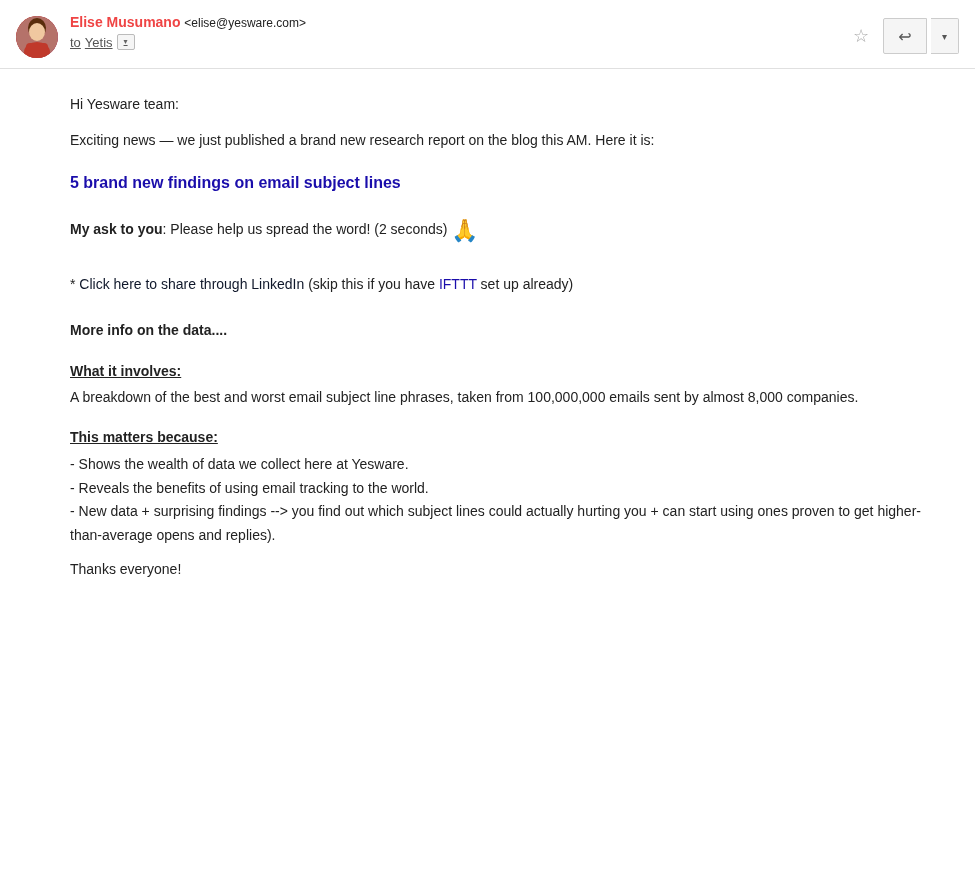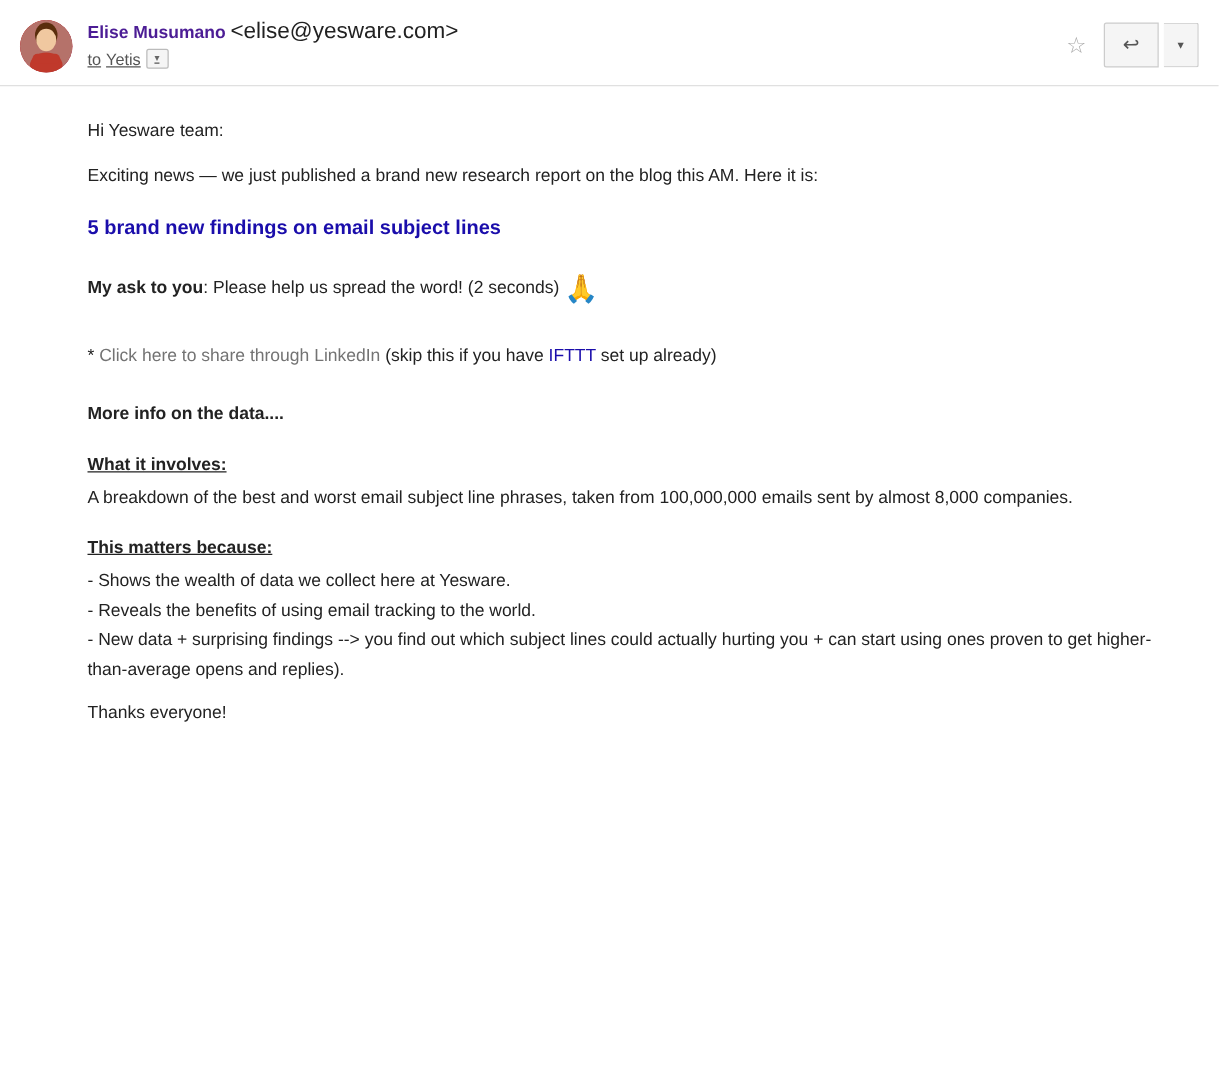--- a/index.html
+++ b/index.html
@@ -57,26 +57,26 @@
       font-size: 20px;
     }
 
     .sender-info {
       flex: 1;
     }
 
     .sender-name {
       font-weight: bold;
       font-size: 14px;
-      color: #4c1d95;
+      color: #ef4444;
     }
 
     .sender-email {
       font-weight: normal;
-      font-size: 18px;
+      font-size: 12px;
       color: #222;
     }
 
     .to-line {
       display: flex;
       align-items: flex-end;
       margin-top: 4px;
       font-size: 13px;
       color: #555;
       text-decoration: underline;
@@ -204,21 +204,21 @@
       margin-left: 4px;
     }
 
     .links-section {
       margin-bottom: 22px;
       font-size: 14px;
       line-height: 1.9;
     }
 
     .share-link {
-      color: #737373;
+      color: #0f172a;
       text-decoration: none;
     }
 
     .ifttt-link {
       color: #1a0dab;
       text-decoration: none;
     }
 
     .more-info {
       margin-bottom: 18px;

